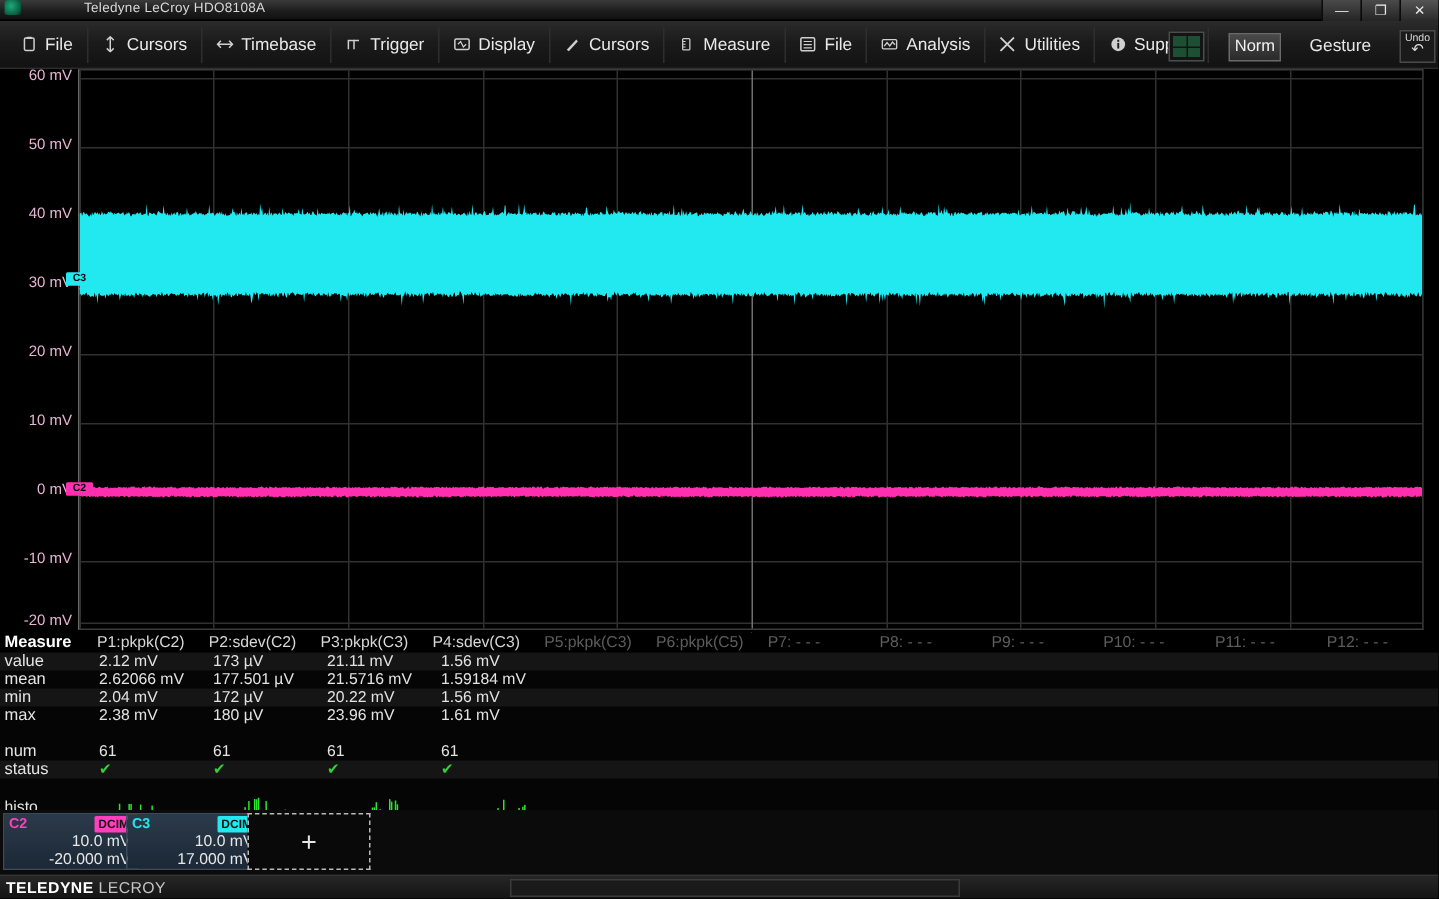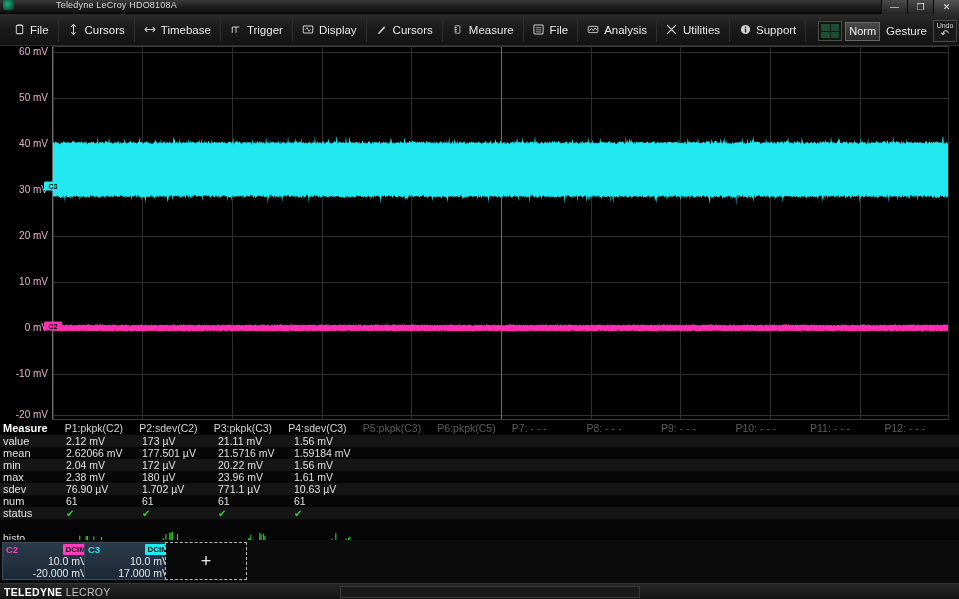--- a/index.html
+++ b/index.html
@@ -47,21 +47,21 @@
   }
   .menu-item:first-child{ margin-left:4px; }
   .mi-icon {
     width:12px; height:12px; display:inline-flex;
     align-items:center; justify-content:center;
     color:#cfcfcf; font-size:10px; line-height:1;
   }
   .mi-icon svg { display:block; }
   .menubar-right {
     position:absolute; right:2px; top:3px; height:28px;
-    display:flex; align-items:center; gap:3px;
+    display:flex; align-items:center; gap:16px;
   }
   .grid-btn {
     width:24px; height:20px; border:1px solid #4c4c4c; background:#141414;
     display:grid; grid-template-columns:1fr 1fr; grid-template-rows:1fr 1fr; gap:1px; padding:2px;
   }
   .grid-btn i { background:#1c4f33; display:block; }
   .norm-box {
     min-width:30px; height:19px; padding:0 3px;
     border:1px solid #6a6a6a; background:linear-gradient(180deg,#4a4a4a,#2a2a2a);
     color:#f2f2f2; font-size:11px; display:flex; align-items:center; justify-content:center;
@@ -401,27 +401,20 @@
       <div class="mcell">172 µV</div>
       <div class="mcell">20.22 mV</div>
       <div class="mcell">1.56 mV</div>
     </div>
     <div class="mrow" style="top:49px">
       <div class="mlabel">max</div>
       <div class="mcell">2.38 mV</div>
       <div class="mcell">180 µV</div>
       <div class="mcell">23.96 mV</div>
       <div class="mcell">1.61 mV</div>
-    </div>
-    <div class="mrow alt" style="top:61px">
-      <div class="mlabel">sdev</div>
-      <div class="mcell">76.90 µV</div>
-      <div class="mcell">1.702 µV</div>
-      <div class="mcell">771.1 µV</div>
-      <div class="mcell">10.63 µV</div>
     </div>
     <div class="mrow" style="top:73px">
       <div class="mlabel">num</div>
       <div class="mcell">61</div>
       <div class="mcell">61</div>
       <div class="mcell">61</div>
       <div class="mcell">61</div>
     </div>
     <div class="mrow alt" style="top:85px">
       <div class="mlabel">status</div>

